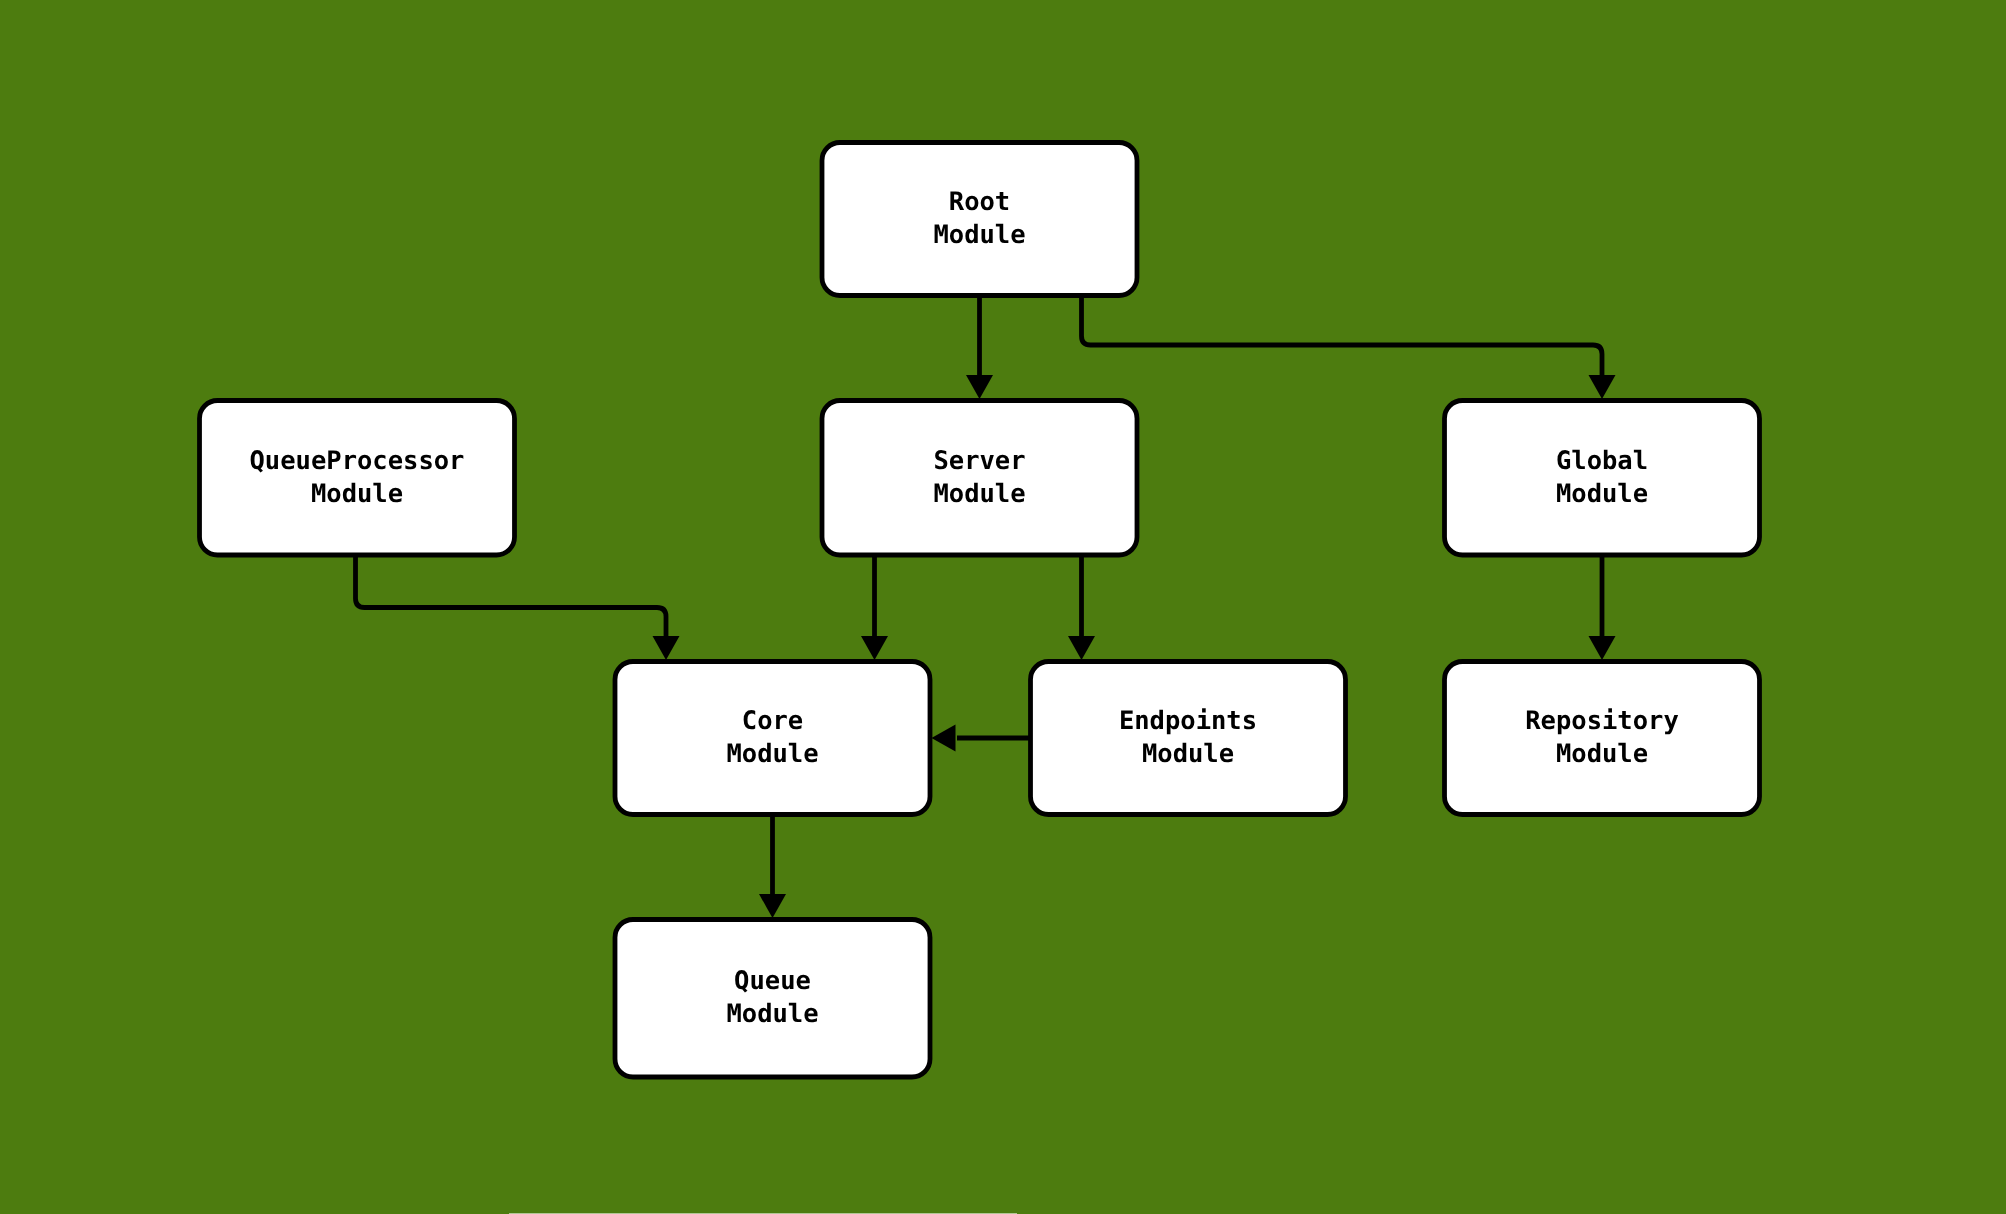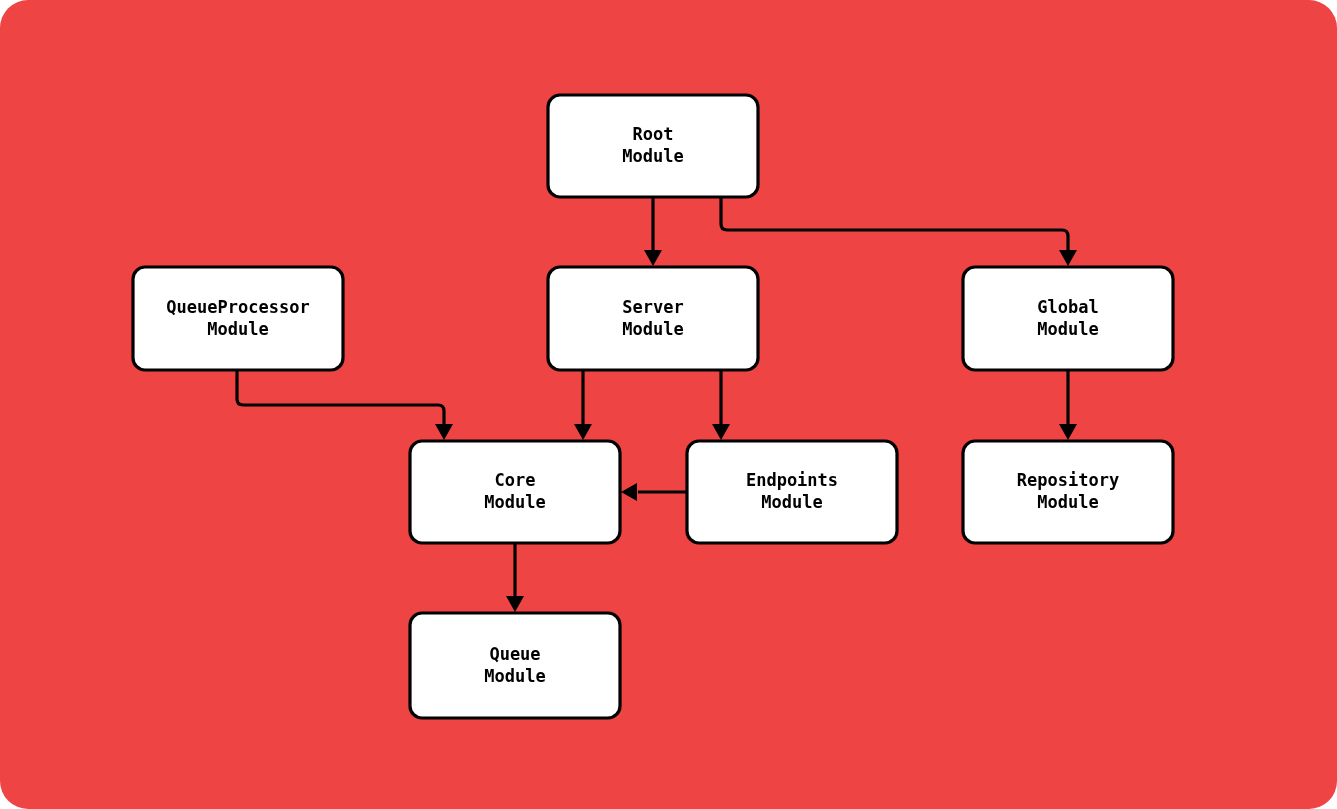--- a/index.html
+++ b/index.html
@@ -11,22 +11,21 @@
   body {
     width: 1337px;
     height: 809px;
     overflow: hidden;
     font-family: "DejaVu Sans Mono", "Liberation Mono", monospace;
   }
   #diagram-root {
     position: relative;
     width: 1337px;
     height: 809px;
-    background: #ef4444;
-    border-radius: 28px;
+    background: #4d7c0f;
   }
   svg.diagram-canvas {
     display: block;
     width: 1337px;
     height: 809px;
   }
   .node-box {
     fill: #ffffff;
     stroke: #000000;
     stroke-width: 3.2;

